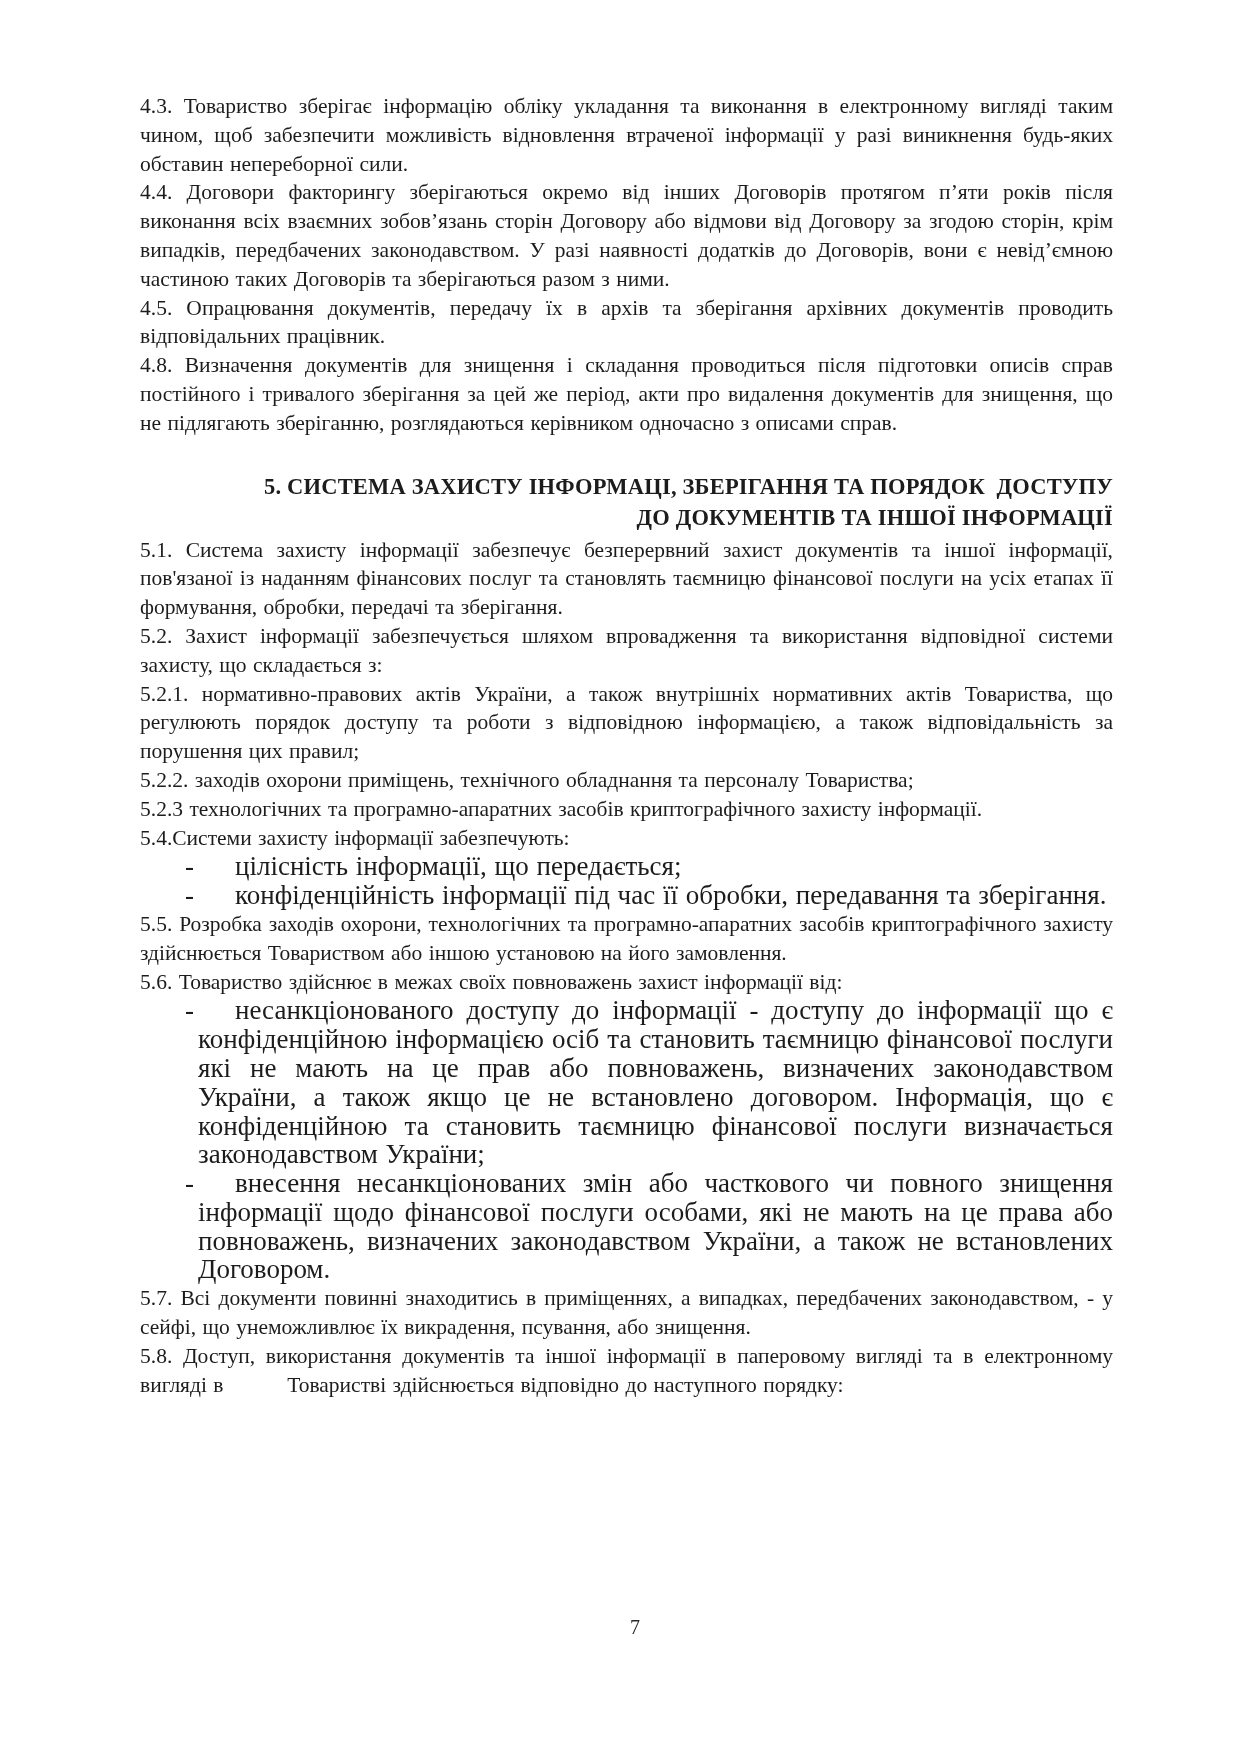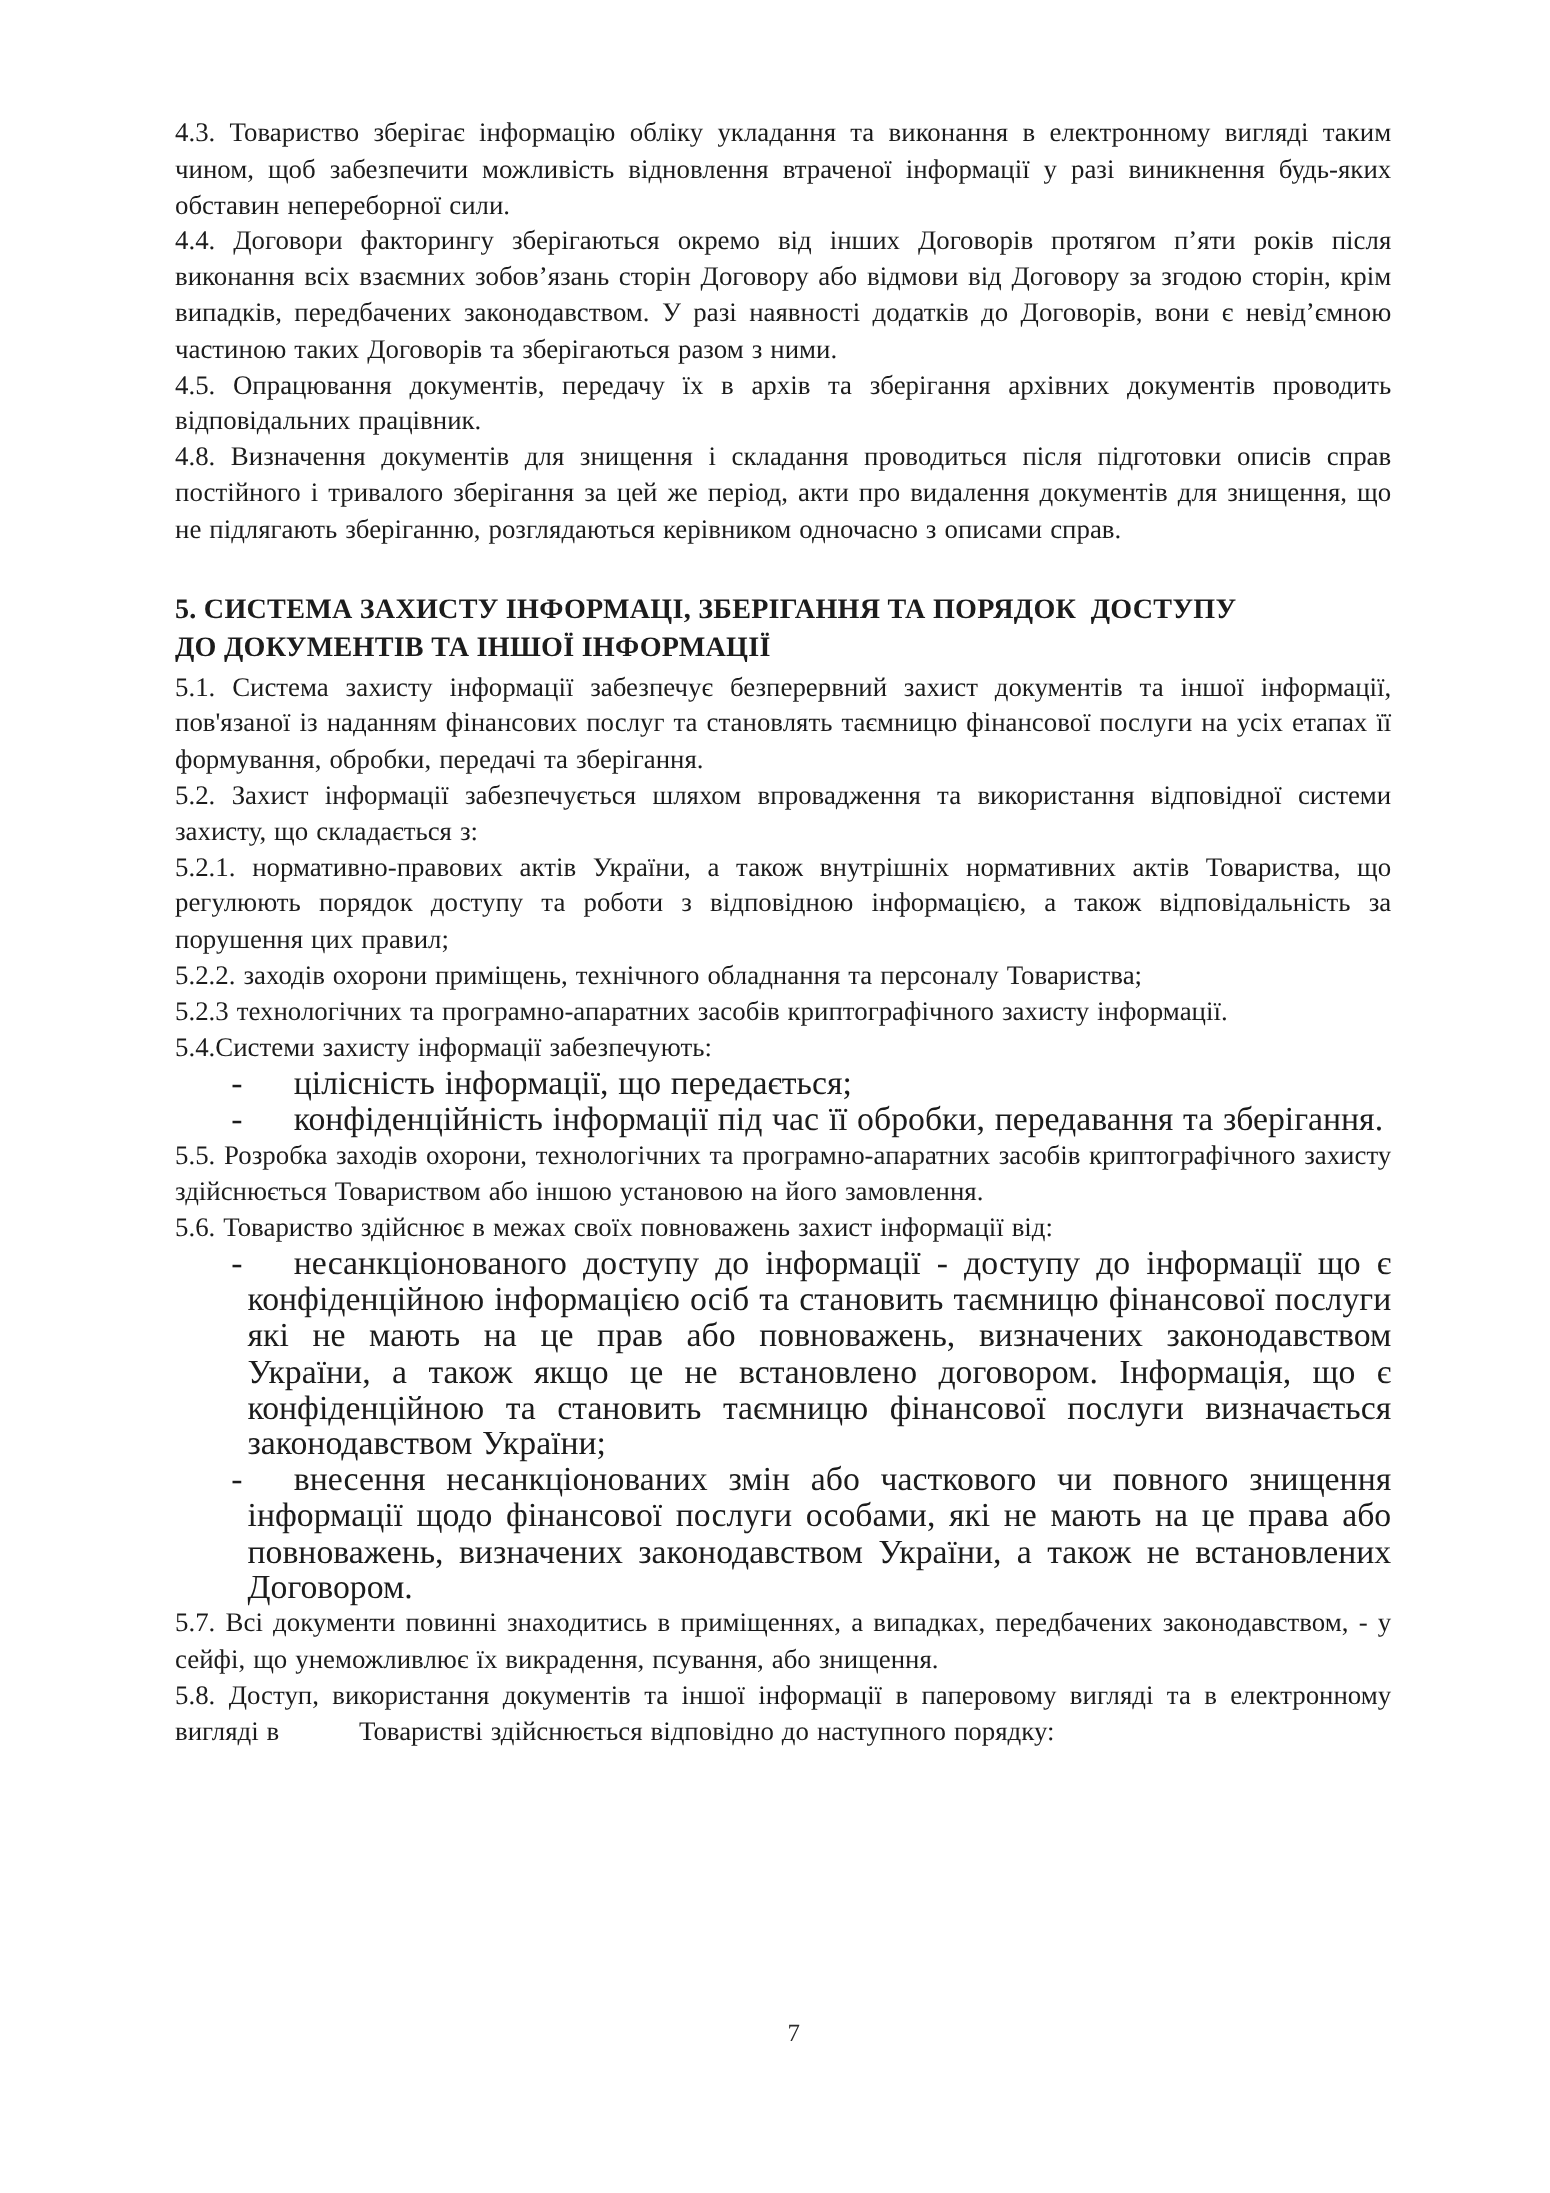--- a/index.html
+++ b/index.html
@@ -24,21 +24,21 @@
   }
   .para {
     margin: 0;
     font-size: 21.5px;
     line-height: 28.8px;
     text-align: justify;
     word-spacing: 1px;
   }
   .heading {
     font-weight: bold;
-    text-align: left;
+    text-align: right;
     font-size: 22.5px;
     line-height: 31px;
     margin-top: 33px;
     margin-bottom: 3px;
     letter-spacing: 0.2px;
   }
   .heading-line { white-space: pre-wrap; }
   .bullet {
     margin: 0;
     font-size: 27px;

